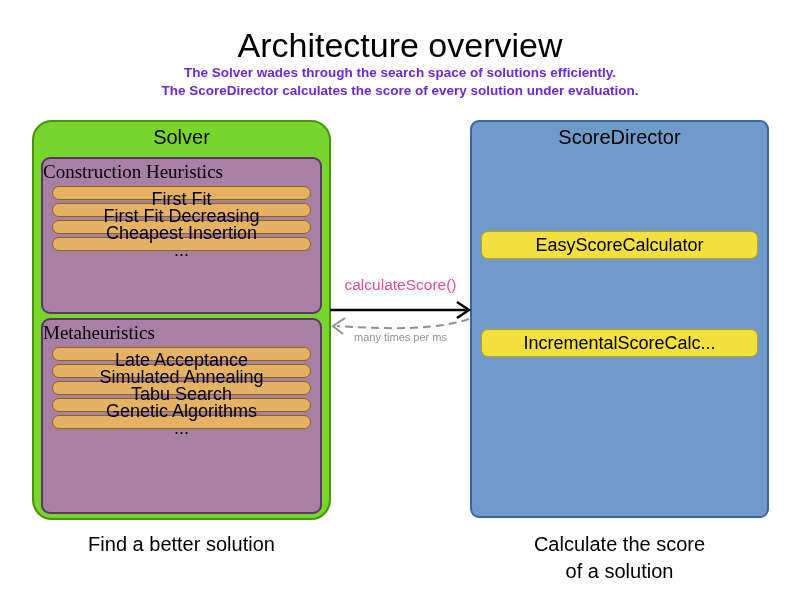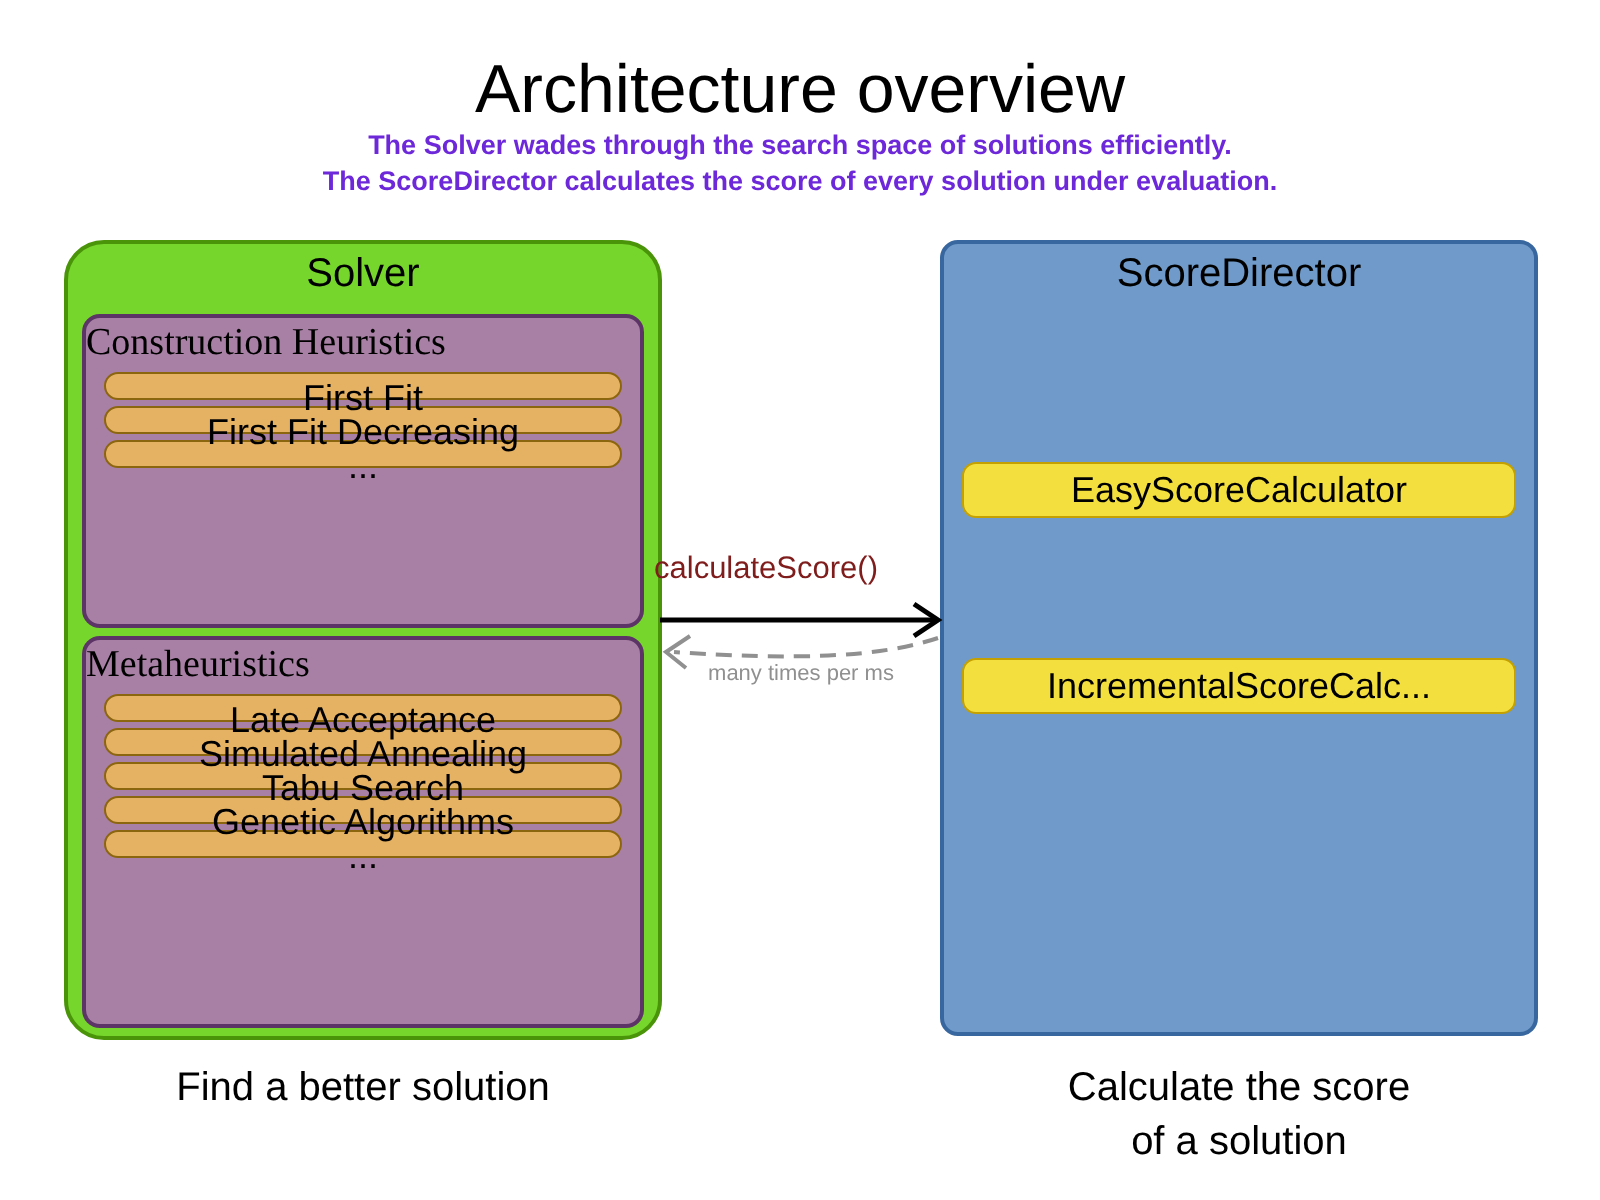--- a/index.html
+++ b/index.html
@@ -38,22 +38,22 @@
   .easy { top: 109px; height: 28px; line-height: 26px; }
   .cs   { top: 139px; height: 66px; }
   .cs-title { line-height: 26px; }
   .bavet { margin: 1px 10px 0; height: 29px; background: #e5b264;
            border: 1.5px solid #8c650f; border-radius: 7px; line-height: 27px;
            box-sizing: border-box; }
   .incr { top: 207px; height: 28px; line-height: 26px; }
 
   
   .arrow-zone { position: absolute; left: 327px; top: 276px; width: 147px; height: 80px; }
-  .arrow-label { position: absolute; top: 0; left: 0; width: 100%; 
-                 font-size: 15.5px; color: #7f1d1d; }
+  .arrow-label { position: absolute; top: 0; left: 0; width: 100%; text-align: center;
+                 font-size: 15.5px; color: #ec4899; }
   .arrow-svg { position: absolute; left: 0; top: 19px; }
   .arrow-sublabel { position: absolute; top: 55px; left: 0; width: 100%; text-align: center;
                     font-size: 11px; color: #909090; }
 
   .caption { position: absolute; text-align: center; font-size: 20px; line-height: 27px; }
   .caption-left  { left: 32px;  top: 531px; width: 299px; }
   .caption-right { left: 470px; top: 531px; width: 299px; }
 </style>
 </head>
 <body>
@@ -64,20 +64,21 @@
   <div class="subtitle sub1">The Solver wades through the search space of solutions efficiently.</div>
   <div class="subtitle sub2">The ScoreDirector calculates the score of every solution under evaluation.</div>
 
   <div class="solver-box">
     <div class="box-title">Solver</div>
 
     <div class="purple ch">
       <div class="purple-title">Construction Heuristics</div>
       <div class="orange-item">First Fit</div>
       <div class="orange-item">First Fit Decreasing</div>
+      <div class="orange-item">Cheapest Insertion</div>
       <div class="orange-item">...</div>
     </div>
 
     <div class="purple mh">
       <div class="purple-title">Metaheuristics</div>
       <div class="orange-item">Late Acceptance</div>
       <div class="orange-item">Simulated Annealing</div>
       <div class="orange-item">Tabu Search</div>
       <div class="orange-item">Genetic Algorithms</div>
       <div class="orange-item">...</div>

